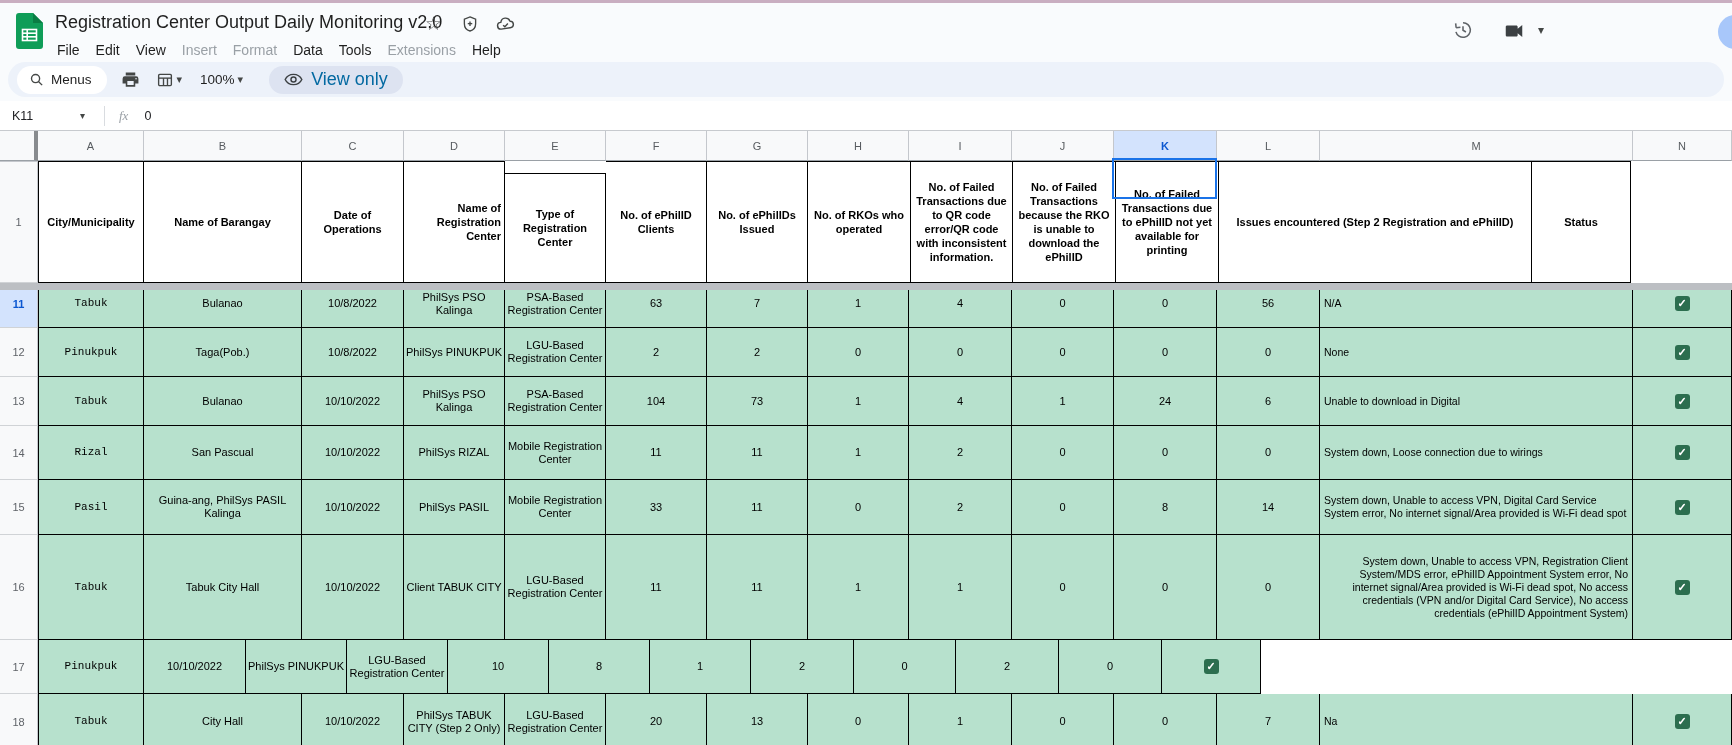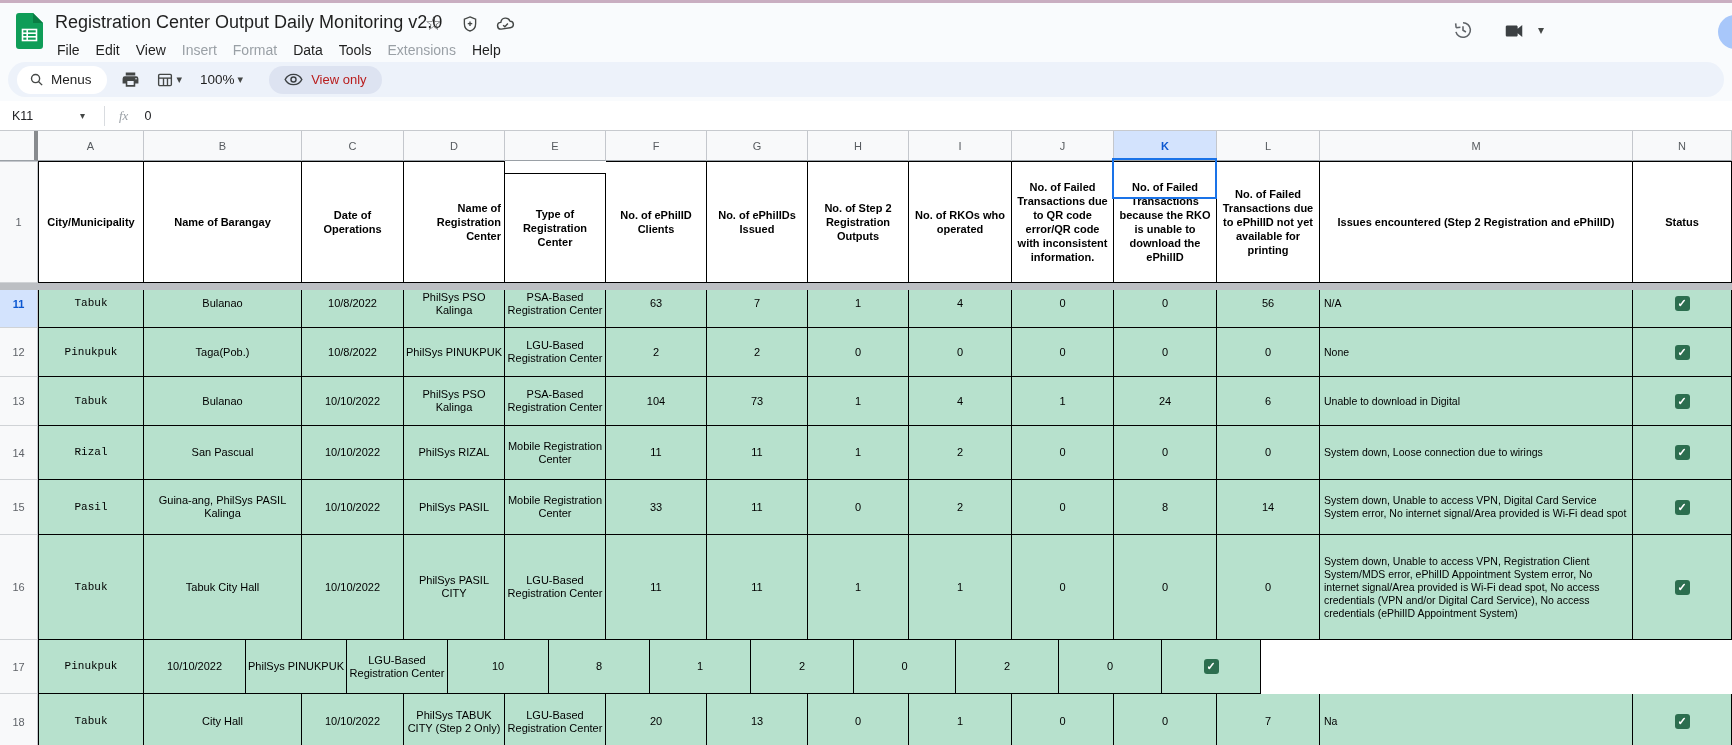--- a/index.html
+++ b/index.html
@@ -30,21 +30,21 @@
     gap:7px; padding:0 15px 0 12px; }
   #menus-pill span { font-size:13.5px; color:#1f1f1f; }
   .tb-icon { display:flex; align-items:center; justify-content:center; color:#444746; }
   #print-icon { margin-left:14px; }
   #tablegrid-icon { margin-left:16px; }
   .caret { font-size:11px; color:#444746; margin-left:3px; }
   #zoom-box { margin-left:18px; display:flex; align-items:center; }
   #zoom-level { font-size:13.5px; color:#1f1f1f; }
   #viewonly-chip { margin-left:26px; height:28px; border-radius:14px; background:#dde3f1;
     display:flex; align-items:center; gap:8px; padding:0 15px; }
-  #viewonly-chip span { font-size:13px; color:#b91c1c; }
+  #viewonly-chip span { font-size:18px; color:#0369a1; }
 
   
   #formulabar { left:0; top:101px; width:1732px; height:30px; background:#fff;
     border-bottom:1px solid #c7cace; display:flex; align-items:center; }
   #namebox { width:78px; padding-left:12px; font-size:12.5px; color:#202124; }
   #namebox-caret { font-size:10px; color:#444746; margin-left:2px; width:18px; }
   #fb-divider { width:1px; height:20px; background:#d9dce0; margin:0 6px; }
   #fx-label { font-family:"Liberation Serif", serif; font-style:italic; font-size:13px;
     color:#9aa0a6; margin-left:8px; }
   #fb-value { font-size:12.5px; color:#202124; margin-left:16px; }
@@ -208,21 +208,20 @@
     </div>
     <div class="grid-row header-row" style="height: 122px;">
       <div class="rownum">1</div>
       <div class="cell first" style="width: 106px; flex: 0 0 106px;">City/Municipality</div>
       <div class="cell" style="width: 158px; flex: 0 0 158px;">Name of Barangay</div>
       <div class="cell" style="width: 102px; flex: 0 0 102px;">Date of Operations</div>
       <div class="cell" style="width: 101px; flex: 0 0 101px; text-align: right;">Name of Registration Center</div>
       <div class="cell" style="width: 101px; flex: 0 0 101px; margin-top: 12px;">Type of Registration Center</div>
       <div class="cell" style="width: 101px; flex: 0 0 101px;">No. of ePhilID Clients</div>
       <div class="cell" style="width: 101px; flex: 0 0 101px;">No. of ePhilIDs Issued</div>
-      <div class="cell" style="width: 101px; flex: 0 0 101px;">No. of Step 2 Registration Outputs</div>
       <div class="cell" style="width: 103px; flex: 0 0 103px; text-align: center;">No. of RKOs who operated</div>
       <div class="cell" style="width: 102px; flex: 0 0 102px;">No. of Failed Transactions due to QR code error/QR code with inconsistent information.</div>
       <div class="cell" style="width: 103px; flex: 0 0 103px;">No. of Failed Transactions because the RKO is unable to download the ePhilID</div>
       <div class="cell" style="width: 103px; flex: 0 0 103px;">No. of Failed Transactions due to ePhilID not yet available for printing</div>
       <div class="cell" style="width: 313px; flex: 0 0 313px;">Issues encountered (Step 2 Registration and ePhilID)</div>
       <div class="cell" style="width: 99px; flex: 0 0 99px;">Status</div>
     </div>
     <div id="frozen-divider"></div>
     <div class="clip-top">
       <div class="grid-row data-row" style="height: 48px;">
@@ -319,30 +318,30 @@
       <div class="cell m-left" style="width: 313px; flex: 0 0 313px;">System down, Unable to access VPN, Digital Card Service System error, No internet signal/Area provided is Wi-Fi dead spot</div>
       <div class="cell" style="width: 99px; flex: 0 0 99px;">
         <div class="checkbox">✓</div>
       </div>
     </div>
     <div class="grid-row data-row" style="height: 105px;">
       <div class="rownum">16</div>
       <div class="cell mono first" style="width: 106px; flex: 0 0 106px;">Tabuk</div>
       <div class="cell" style="width: 158px; flex: 0 0 158px;">Tabuk City Hall</div>
       <div class="cell" style="width: 102px; flex: 0 0 102px;">10/10/2022</div>
-      <div class="cell" style="width: 101px; flex: 0 0 101px;">PhilSys PASIL CITY</div>
+      <div class="cell" style="width: 101px; flex: 0 0 101px;">Client TABUK CITY</div>
       <div class="cell" style="width: 101px; flex: 0 0 101px;">LGU-Based Registration Center</div>
       <div class="cell" style="width: 101px; flex: 0 0 101px;">11</div>
       <div class="cell" style="width: 101px; flex: 0 0 101px;">11</div>
       <div class="cell" style="width: 101px; flex: 0 0 101px;">1</div>
       <div class="cell" style="width: 103px; flex: 0 0 103px;">1</div>
       <div class="cell" style="width: 102px; flex: 0 0 102px;">0</div>
       <div class="cell" style="width: 103px; flex: 0 0 103px;">0</div>
       <div class="cell" style="width: 103px; flex: 0 0 103px;">0</div>
-      <div class="cell m-left" style="width: 313px; flex: 0 0 313px;">System down, Unable to access VPN, Registration Client System/MDS error, ePhilID Appointment System error, No internet signal/Area provided is Wi-Fi dead spot, No access credentials (VPN and/or Digital Card Service), No access credentials (ePhilID Appointment System)</div>
+      <div class="cell m-left" style="width: 313px; flex: 0 0 313px; text-align: right;">System down, Unable to access VPN, Registration Client System/MDS error, ePhilID Appointment System error, No internet signal/Area provided is Wi-Fi dead spot, No access credentials (VPN and/or Digital Card Service), No access credentials (ePhilID Appointment System)</div>
       <div class="cell" style="width: 99px; flex: 0 0 99px;">
         <div class="checkbox">✓</div>
       </div>
     </div>
     <div class="grid-row data-row" style="height: 54px;">
       <div class="rownum">17</div>
       <div class="cell mono first" style="width: 106px; flex: 0 0 106px;">Pinukpuk</div>
       <div class="cell" style="width: 102px; flex: 0 0 102px;">10/10/2022</div>
       <div class="cell" style="width: 101px; flex: 0 0 101px;">PhilSys PINUKPUK</div>
       <div class="cell" style="width: 101px; flex: 0 0 101px;">LGU-Based Registration Center</div>

